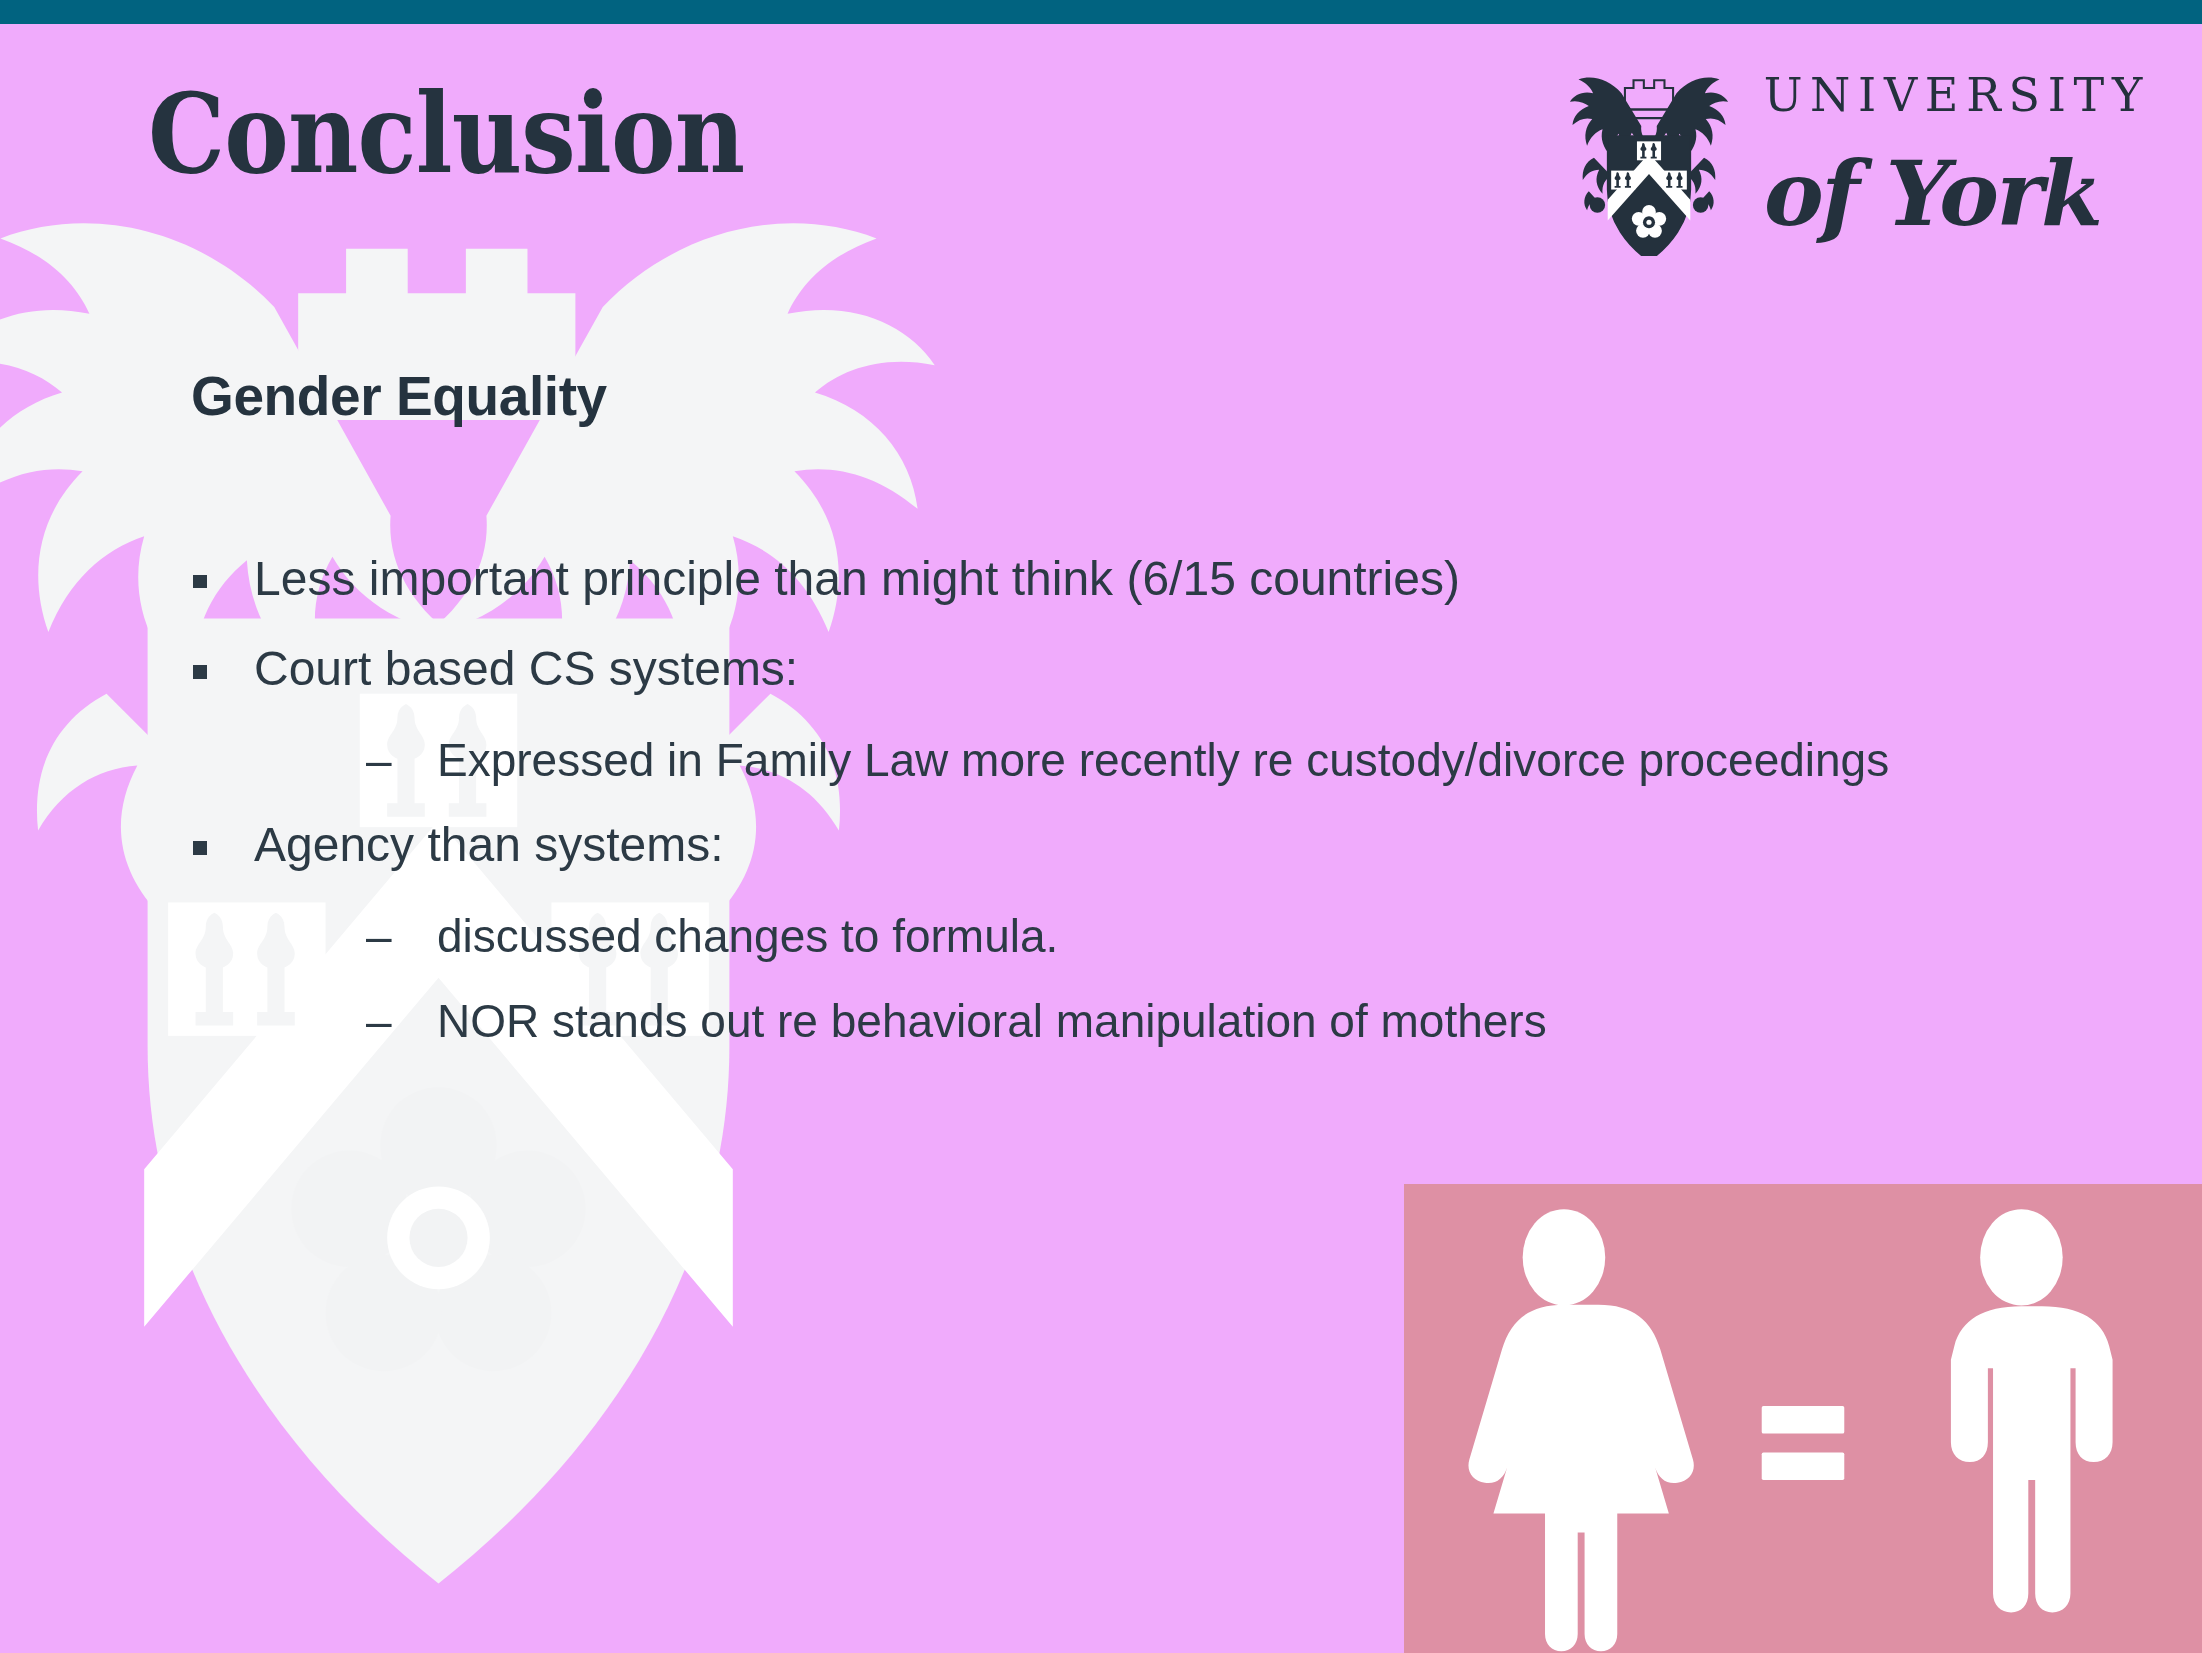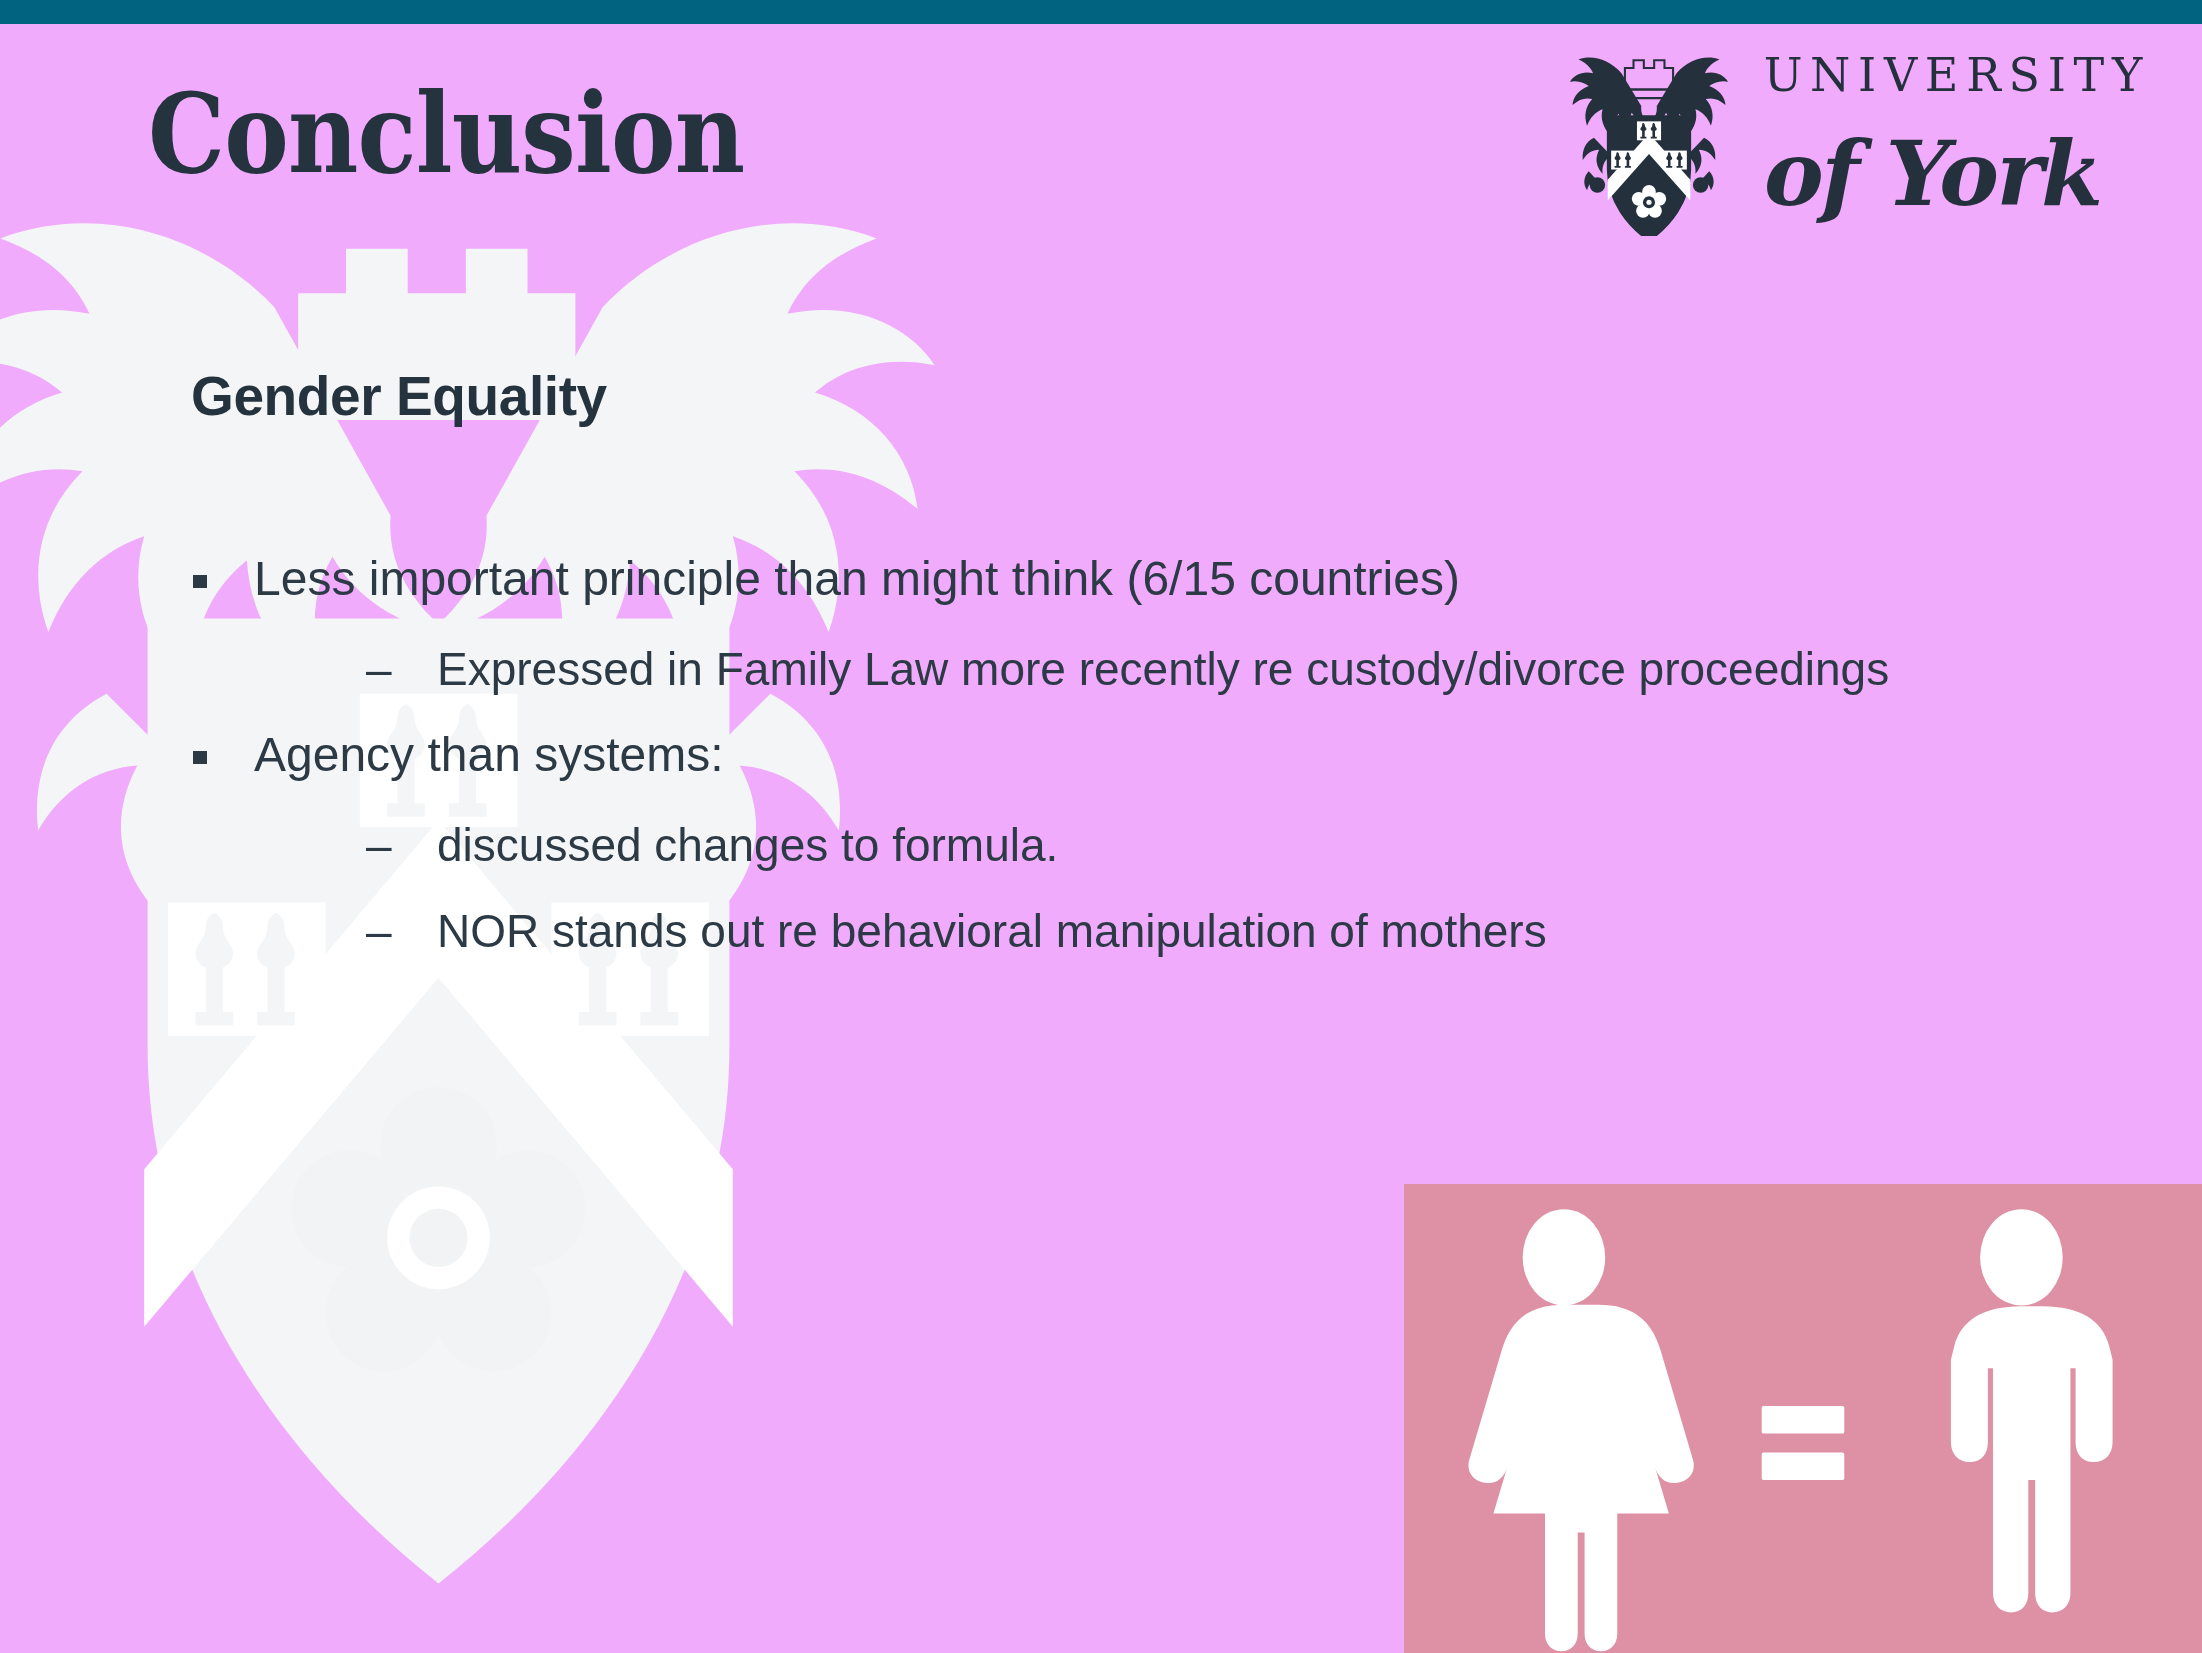--- a/index.html
+++ b/index.html
@@ -55,21 +55,21 @@
     color: #25333f;
     transform: scaleX(0.88);
     transform-origin: left top;
     white-space: nowrap;
   }
 
   
   #logo {
     position: absolute;
     right: 53px;
-    top: 42px;
+    top: 62px;
     z-index: 3;
     display: flex;
     align-items: flex-end;
     gap: 29px;
   }
   #logo-crest { width: 172px; height: 194px; display: block; }
   #logo-words {
     display: flex;
     flex-direction: column;
     align-items: flex-start;
@@ -320,20 +320,26 @@
 
     <div id="bullets">
 
       <div class="bullet-row lvl1">
         <span class="marker">
             <i></i>
           </span>
         <span class="text">Less important principle than might think (6/15 countries)</span>
       </div>
 
+      <div class="bullet-row lvl1">
+        <span class="marker">
+            <i></i>
+          </span>
+        <span class="text">Court based CS systems:</span>
+      </div>
 
       <div class="bullet-row lvl2">
         <span class="marker">–</span>
         <span class="text">Expressed in Family Law more recently re custody/divorce proceedings</span>
       </div>
 
       <div class="bullet-row lvl1">
         <span class="marker">
             <i></i>
           </span>

